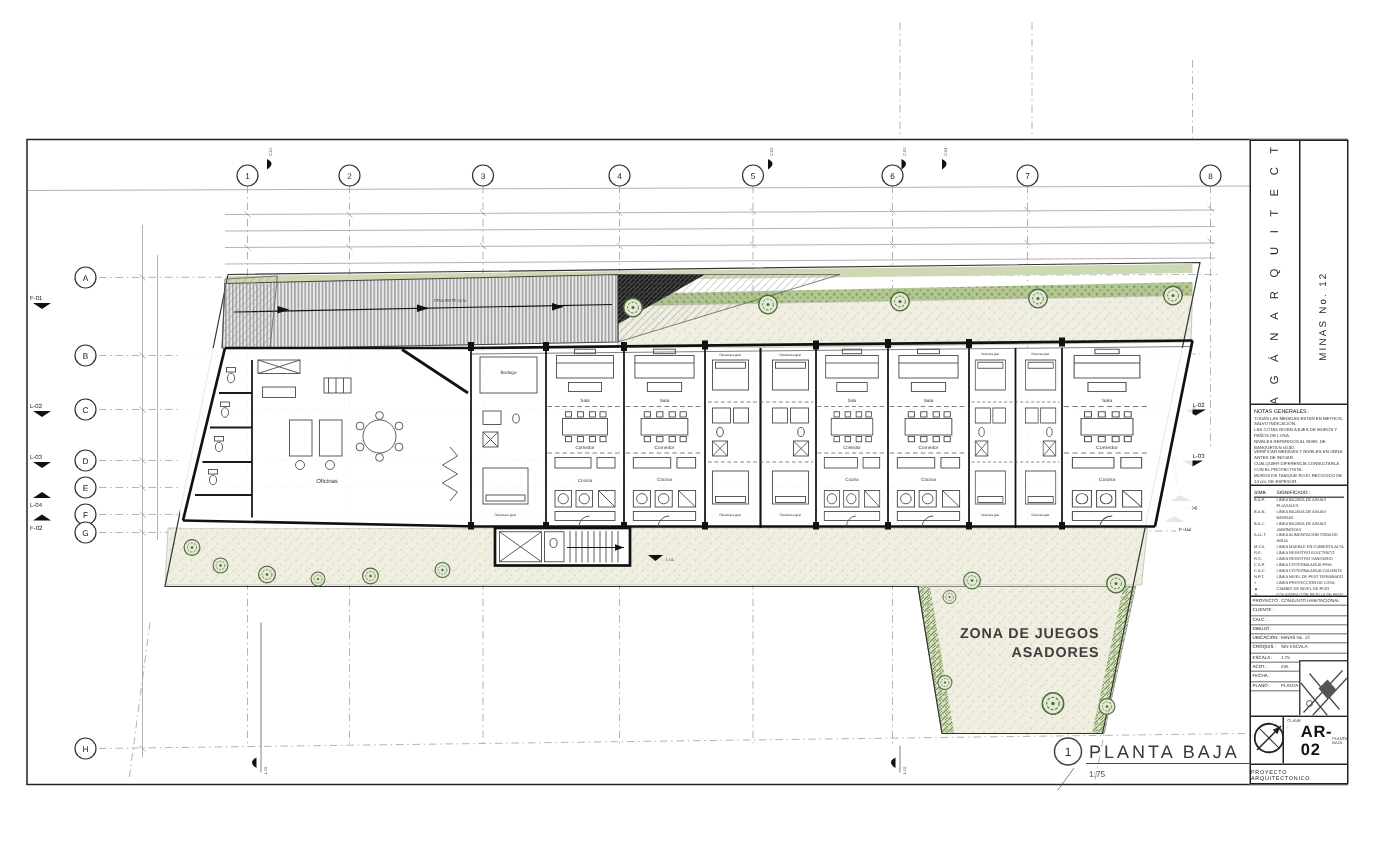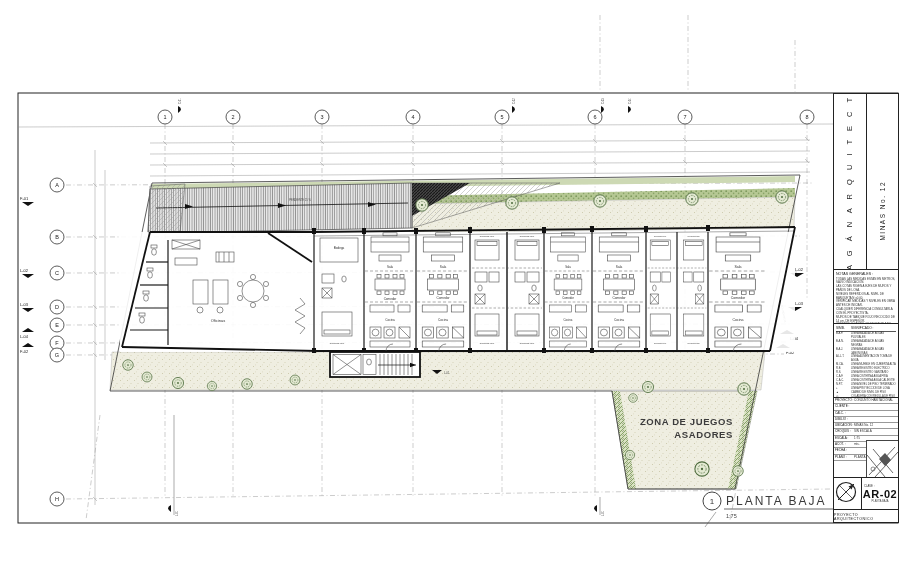--- a/index.html
+++ b/index.html
@@ -38,21 +38,21 @@
   .tb-legend-row{display:grid;grid-template-columns:15px 1fr;font-size:2.7px;
       line-height:1.45;color:#333;}
   .tb-fields{height:80px;}
   .tb-field-row{display:grid;grid-template-columns:19px 1fr;font-size:3px;
       border-bottom:0.5px solid #999;line-height:1.1;padding:1px 1px;color:#333;}
   .tb-field-row .lab{color:#111;}
   .tb-map{position:absolute;right:0;bottom:0;width:31px;height:36px;
       border-left:0.75px solid #444;border-top:0.75px solid #444;background:#fff;}
   .tb-bottom{height:32px;display:flex;}
   .tb-north{width:27px;border-right:1px solid #222;display:flex;align-items:center;justify-content:center;}
-  .tb-sheet{flex:1;display:flex;flex-direction:column;align-items:center;justify-content:center;}
+  .tb-sheet{flex:1;display:flex;flex-direction:row;align-items:center;justify-content:center;}
   .tb-clave{font-size:2.8px;align-self:flex-start;margin-left:2px;color:#333;}
   .tb-code{font-size:11px;font-weight:bold;letter-spacing:0.5px;color:#111;}
   .tb-caption{font-size:2.6px;color:#444;}
   .tb-footer{height:14px;display:flex;align-items:center;justify-content:center;
       font-size:3.6px;letter-spacing:0.5px;color:#111;border-bottom:none !important;}
 </style>
 </head>
 <body>
 
 <svg width="915" height="571" viewBox="0 0 915 571">

